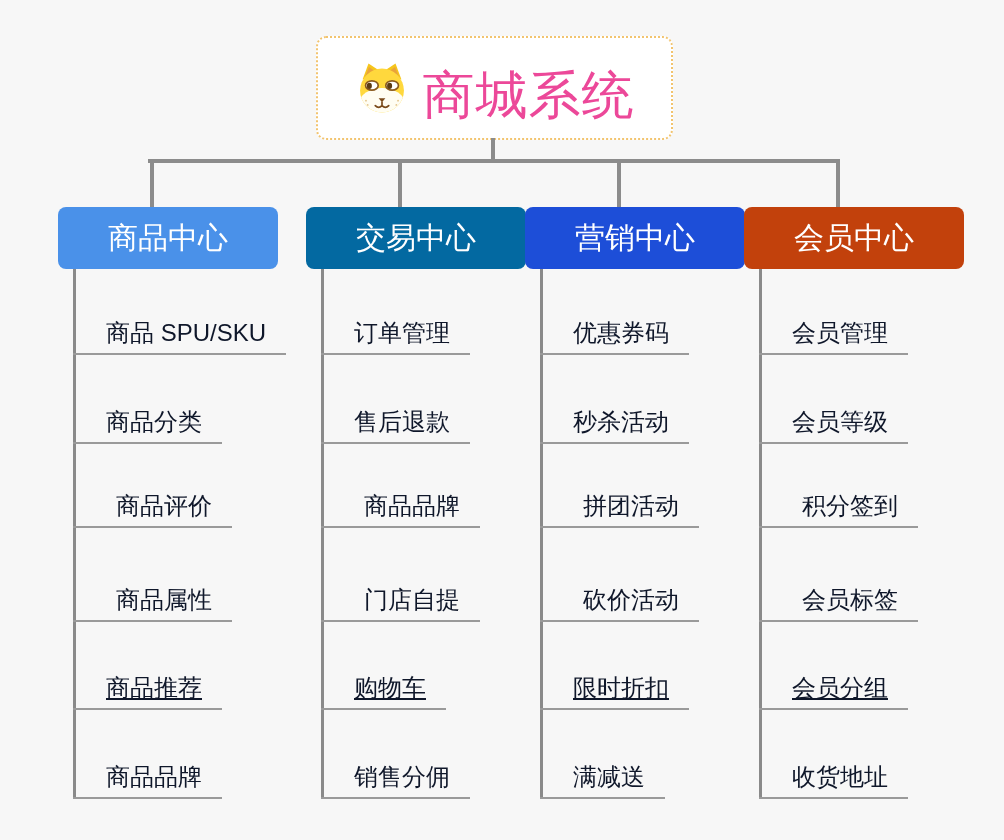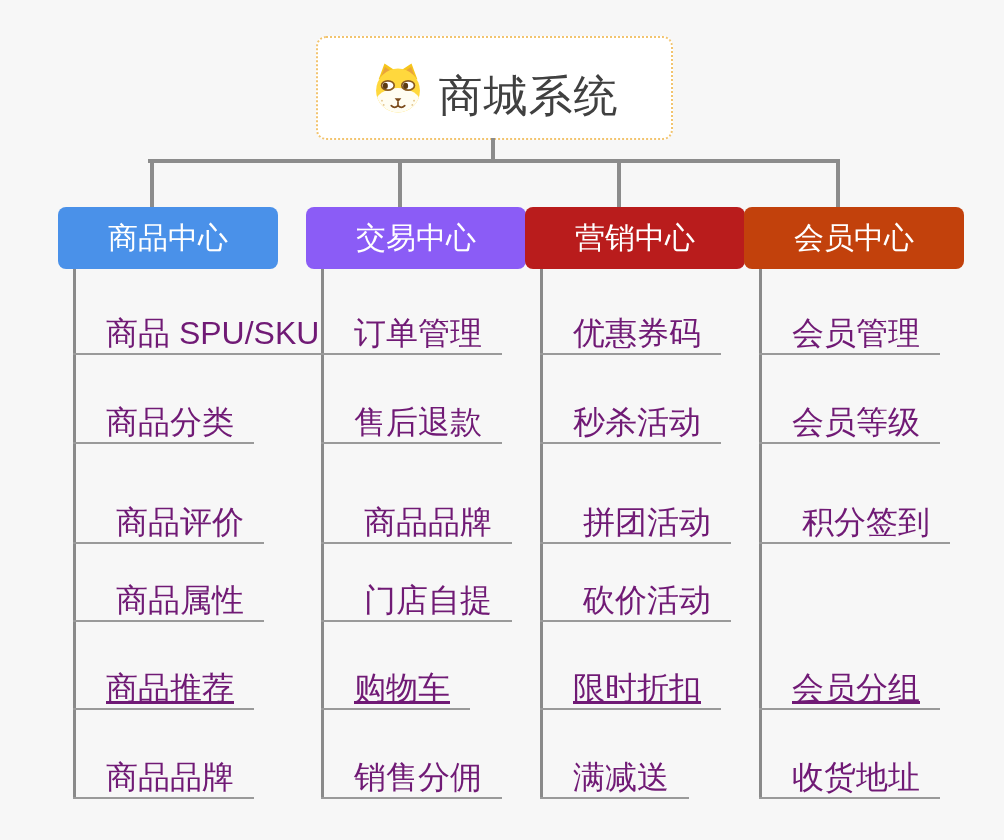--- a/index.html
+++ b/index.html
@@ -11,21 +11,21 @@
   }
   .canvas{position:relative;width:1004px;height:840px;}
 
   
   .root-node{
     position:absolute;left:316px;top:36px;width:357px;height:104px;
     background:#FFFFFF;border:2px dotted #F2C46F;border-radius:10px;
     box-sizing:border-box;
     display:flex;align-items:center;justify-content:center;gap:14px;
   }
-  .root-title{font-size:44px;color:#404040;letter-spacing:1px;margin-top:16px;}
+  .root-title{font-size:52px;color:#ec4899;letter-spacing:1px;margin-top:16px;}
   .doge{width:54px;height:54px;flex:0 0 auto;}
 
   
   .stem{position:absolute;left:491px;top:138px;width:4px;height:23px;background:#8C8C8C;}
   .hbar{position:absolute;left:148px;top:159px;width:692px;height:4px;background:#8C8C8C;}
   .drop{position:absolute;left:92px;top:-48px;width:4px;height:48px;background:#8C8C8C;}
 
   
   .branch{position:absolute;top:207px;width:280px;height:620px;}
   .branch.b0{left:58px;}
@@ -36,28 +36,28 @@
   .cat-box{
     position:absolute;left:0;top:0;width:220px;height:62px;
     border-radius:8px;color:#FFFFFF;font-size:30px;
     display:flex;align-items:center;justify-content:center;
     box-sizing:border-box;
   }
   .vline{position:absolute;left:15px;top:62px;width:3px;height:530px;background:#8A8A8A;}
 
   .leaf{
     position:absolute;left:15px;
-    font-size:32px;color:#701a75;line-height:26px;
+    font-size:24px;color:#0f172a;line-height:26px;
     padding:0 20px 7px 33px;
     border-bottom:2px solid #9A9A9A;
     white-space:nowrap;
   }
   .leaf.r0{top:113px;}
   .leaf.r1{top:202px;}
-  .leaf.r2{top:302px;padding-left:43px;}
+  .leaf.r2{top:286px;padding-left:43px;}
   .leaf.r3{top:380px;padding-left:43px;}
   .leaf.r4{top:468px;text-decoration:underline;}
   .leaf.r5{top:557px;}
 </style>
 </head>
 <body>
 
 <div class="canvas">
 
   <div class="root-node">
@@ -95,46 +95,47 @@
     <div class="leaf r0">商品 SPU/SKU</div>
     <div class="leaf r1">商品分类</div>
     <div class="leaf r2">商品评价</div>
     <div class="leaf r3">商品属性</div>
     <div class="leaf r4">商品推荐</div>
     <div class="leaf r5">商品品牌</div>
   </div>
 
   <div class="branch b1">
     <div class="drop"></div>
-    <div class="cat-box" style="background-color: #8b5cf6;">交易中心</div>
+    <div class="cat-box" style="background-color: #0369a1;">交易中心</div>
     <div class="vline"></div>
     <div class="leaf r0">订单管理</div>
     <div class="leaf r1">售后退款</div>
     <div class="leaf r2">商品品牌</div>
     <div class="leaf r3">门店自提</div>
     <div class="leaf r5">销售分佣</div>
     <div class="leaf r4">购物车</div>
   </div>
 
   <div class="branch b2">
     <div class="drop"></div>
-    <div class="cat-box" style="background-color: #b91c1c; text-align: center;">营销中心</div>
+    <div class="cat-box" style="background-color: #1d4ed8; text-align: center;">营销中心</div>
     <div class="vline"></div>
     <div class="leaf r0">优惠券码</div>
     <div class="leaf r1">秒杀活动</div>
     <div class="leaf r2">拼团活动</div>
     <div class="leaf r3">砍价活动</div>
     <div class="leaf r4">限时折扣</div>
     <div class="leaf r5">满减送</div>
   </div>
 
   <div class="branch b3">
     <div class="drop"></div>
     <div class="cat-box" style="background-color: #c2410c;">会员中心</div>
     <div class="vline"></div>
     <div class="leaf r0">会员管理</div>
     <div class="leaf r1">会员等级</div>
     <div class="leaf r2">积分签到</div>
+    <div class="leaf r3">会员标签</div>
     <div class="leaf r4">会员分组</div>
     <div class="leaf r5">收货地址</div>
   </div>
 
 </div>
 
 </body></html>

